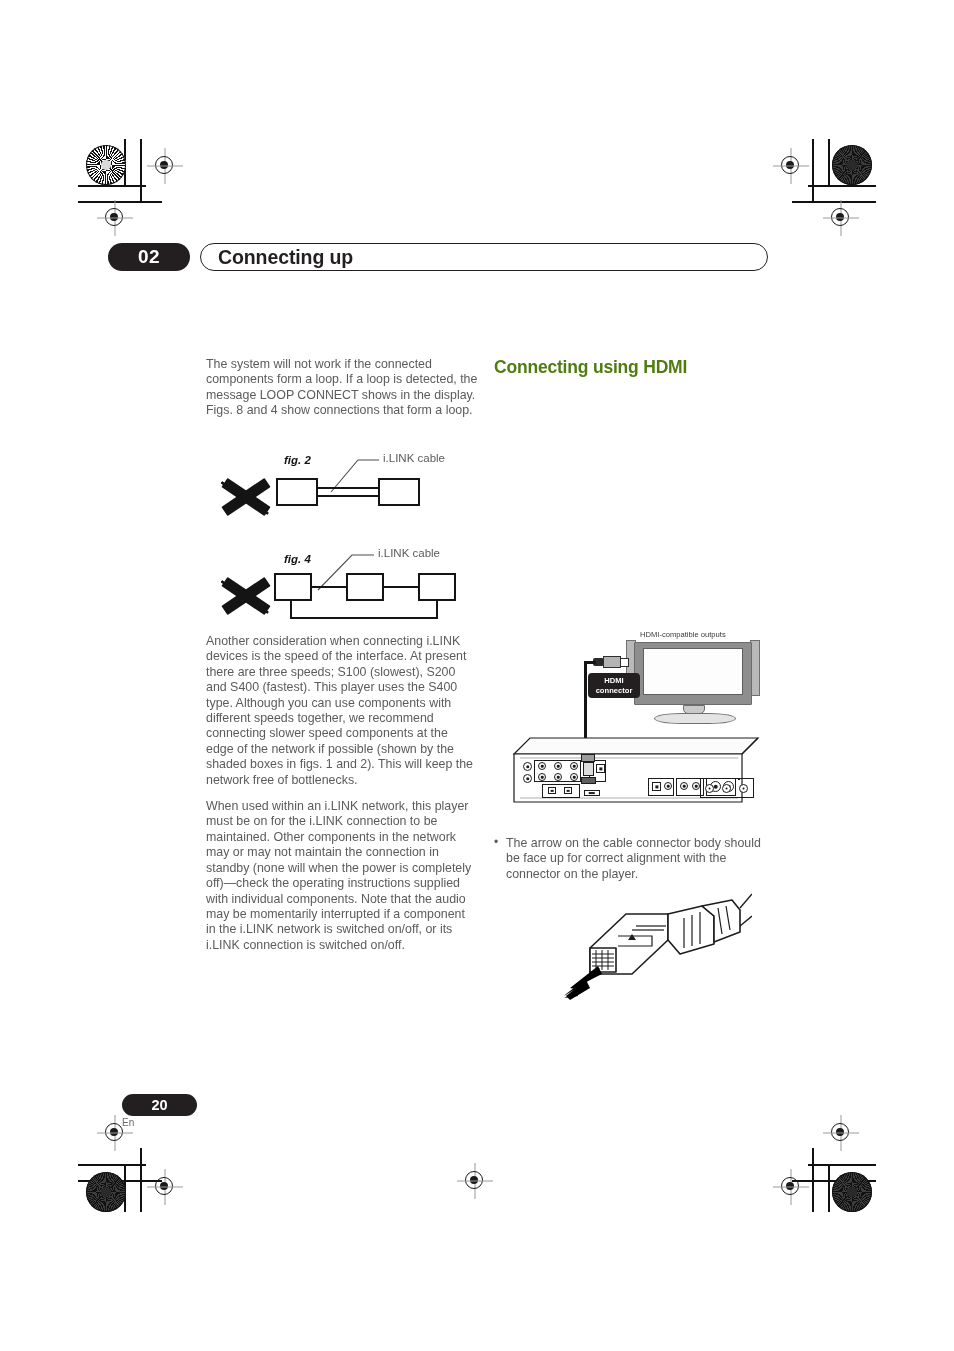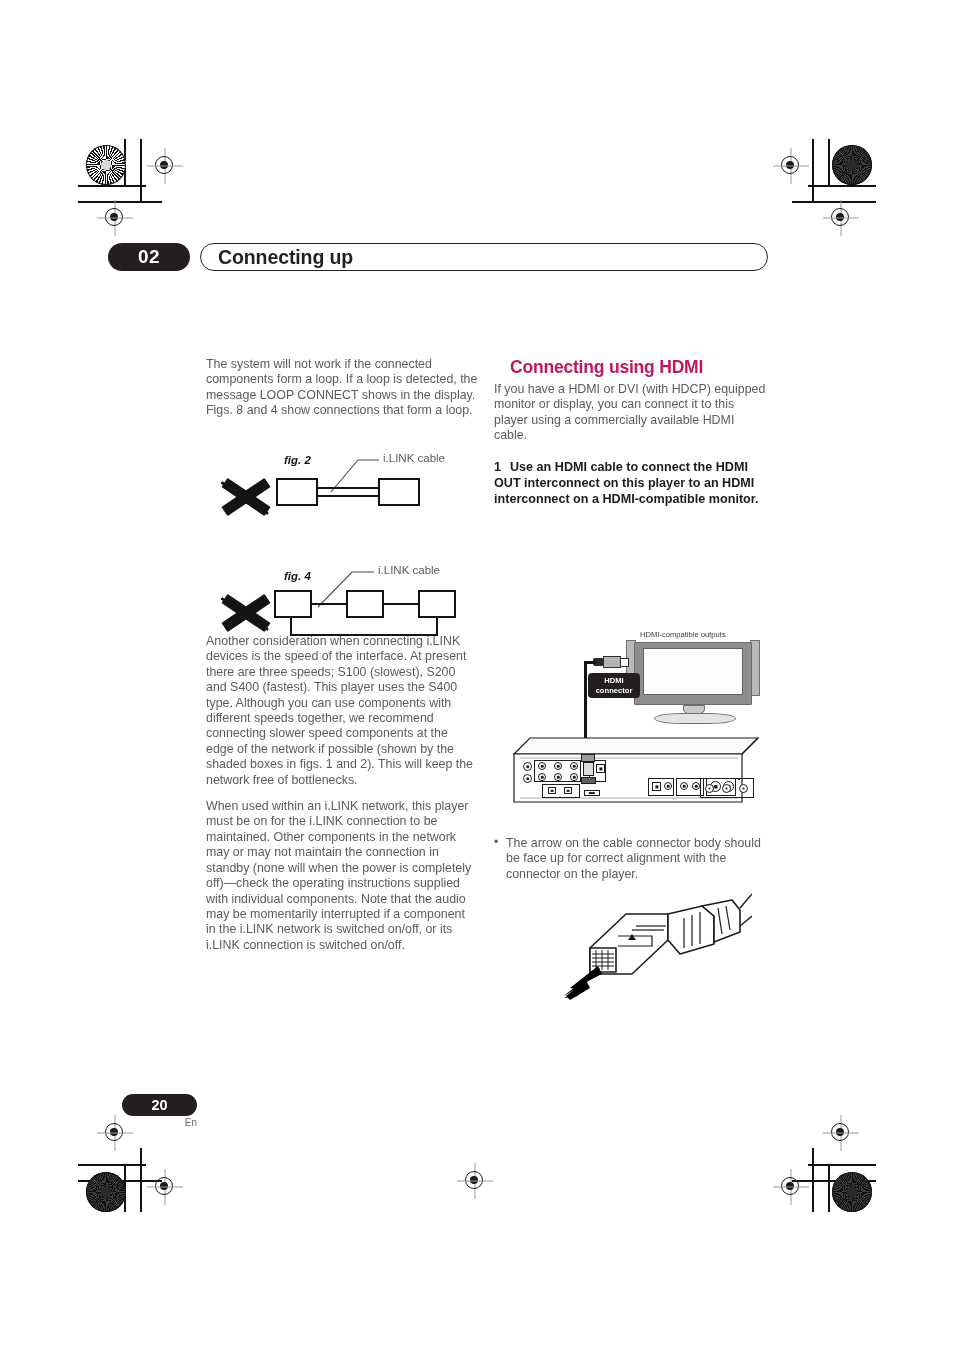--- a/index.html
+++ b/index.html
@@ -50,21 +50,21 @@
     position:absolute;left:218px;top:243px;height:28px;display:flex;align-items:center;
     font-size:19.5px;font-weight:bold;color:#231f20;letter-spacing:-.1px;
   }
 
   
   .col{position:absolute;width:272px;font-size:12.4px;line-height:15.4px;color:#5b5b5b;}
   .col.left{left:206px;top:357px;}
   .col.right{left:494px;top:357px;}
   .col p{margin:0 0 11px 0;}
   h2.sect{
-    margin:0 0 4px 16px;font-size:17.5px;line-height:21px;font-weight:bold;color:#be185d;
+    margin:0 0 4px 0;font-size:17.5px;line-height:21px;font-weight:bold;color:#4d7c0f;
     letter-spacing:-.2px;
   }
   p.step{
     font-weight:bold;color:#1c1c1c;font-size:12.6px;line-height:16.2px;margin:15px 0 10px 0;
   }
   p.step .num{margin-right:9px;}
   ul.bul{margin:0;padding:0;list-style:none;}
   ul.bul li{position:relative;padding-left:12px;margin:16px 0 3px 0;line-height:15.4px;}
   ul.bul li:before{content:"\2022";position:absolute;left:0;top:-1px;color:#5b5b5b;font-size:12px;}
 
@@ -121,21 +121,21 @@
   .plugdown .b1{position:absolute;left:1px;top:0;width:14px;height:8px;background:#9b9b9b;border:1.1px solid #1c1c1c;box-sizing:border-box;}
   .plugdown .b2{position:absolute;left:2.5px;top:8px;width:11px;height:14px;background:#dcdcdc;border:1.1px solid #1c1c1c;box-sizing:border-box;}
   .plugdown .b3{position:absolute;left:0.5px;top:23px;width:15px;height:7px;background:#5d5d5d;border:1.1px solid #1c1c1c;box-sizing:border-box;}
 
   
   .connillus{position:absolute;left:556px;top:884px;width:196px;height:116px;}
 
   
   .pagepill{position:absolute;left:122px;top:1094px;width:75px;height:22px;background:#231f20;border-radius:11px;
     color:#fff;font-size:14.5px;font-weight:bold;display:flex;align-items:center;justify-content:center;}
-  .pagelang{position:absolute;left:122px;top:1117px;width:75px;text-align:right;font-size:10px;color:#6a6a6a;}
+  .pagelang{position:absolute;left:122px;top:1117px;width:75px;text-align:left;font-size:10px;color:#6a6a6a;}
 </style>
 </head>
 <body>
 
 <div class="page">
 
   <div>
     <div class="cropline" style="left:78px;top:185px;width:68px;height:2px;"></div>
     <div class="cropline" style="left:124px;top:139px;width:2px;height:48px;"></div>
     <div class="cropline" style="left:78px;top:201px;width:84px;height:2px;"></div>
@@ -217,21 +217,21 @@
 
     <svg width="280" height="78" style="position:absolute;left:0;top:0;">
       <polyline points="173,8 152,8 125,40" fill="none" stroke="#4d4d4d" stroke-width="1.1"></polyline>
     </svg>
     <div class="node" style="left:70px;top:26px;width:42px;height:28px;"></div>
     <div class="node" style="left:172px;top:26px;width:42px;height:28px;"></div>
     <div class="wire" style="left:110px;top:35px;width:64px;height:2px;"></div>
     <div class="wire" style="left:110px;top:43px;width:64px;height:2px;"></div>
   </div>
 
-  <div class="figwrap" style="left:206px;top:562px;width:280px;height:82px;">
+  <div class="figwrap" style="left:206px;top:545px;width:280px;height:82px;">
     <div class="xmark" style="left:14px;top:28px;">
       <em class="t1"></em>
         <em class="t2"></em>
         <em class="t3"></em>
       <span class="a"></span>
         <span class="b"></span>
     </div>
     <div class="figlabel" style="position:absolute;left:78px;top:8px;">fig. 4</div>
     <div class="cablelabel" style="position:absolute;left:172px;top:2px;">i.LINK cable</div>
     <svg width="280" height="82" style="position:absolute;left:0;top:0;">
@@ -247,24 +247,20 @@
     <div class="wire" style="left:230px;top:54px;width:2px;height:20px;"></div>
   </div>
 
   <div class="col left" style="top:634px;">
     <p>Another consideration when connecting i.LINK devices is the speed of the interface. At present there are three speeds; S100 (slowest), S200 and S400 (fastest). This player uses the S400 type. Although you can use components with different speeds together, we recommend connecting slower speed components at the edge of the network if possible (shown by the shaded boxes in figs. 1 and 2). This will keep the network free of bottlenecks.</p>
     <p>When used within an i.LINK network, this player must be on for the i.LINK connection to be maintained. Other components in the network may or may not maintain the connection in standby (none will when the power is completely off)—check the operating instructions supplied with individual components. Note that the audio may be momentarily interrupted if a component in the i.LINK network is switched on/off, or its i.LINK connection is switched on/off.</p>
   </div>
 
   <div class="col right">
     <h2 class="sect">Connecting using HDMI</h2>
-    <p>If you have a HDMI or DVI (with HDCP) equipped monitor or display, you can connect it to this player using a commercially available HDMI cable.</p>
-    <p class="step">
-      <span class="num">1</span><span>Use an HDMI cable to connect the HDMI OUT interconnect on this player to an HDMI interconnect on a HDMI-compatible monitor.</span>
-    </p>
   </div>
 
   <div class="diagram">
 
     <div class="dlabel" style="left:132px;top:2px;">HDMI-compatible outputs</div>
 
     <div class="tvspk l"></div>
     <div class="tvspk r"></div>
     <div class="tvbody">
       <div class="tvscreen"></div>

